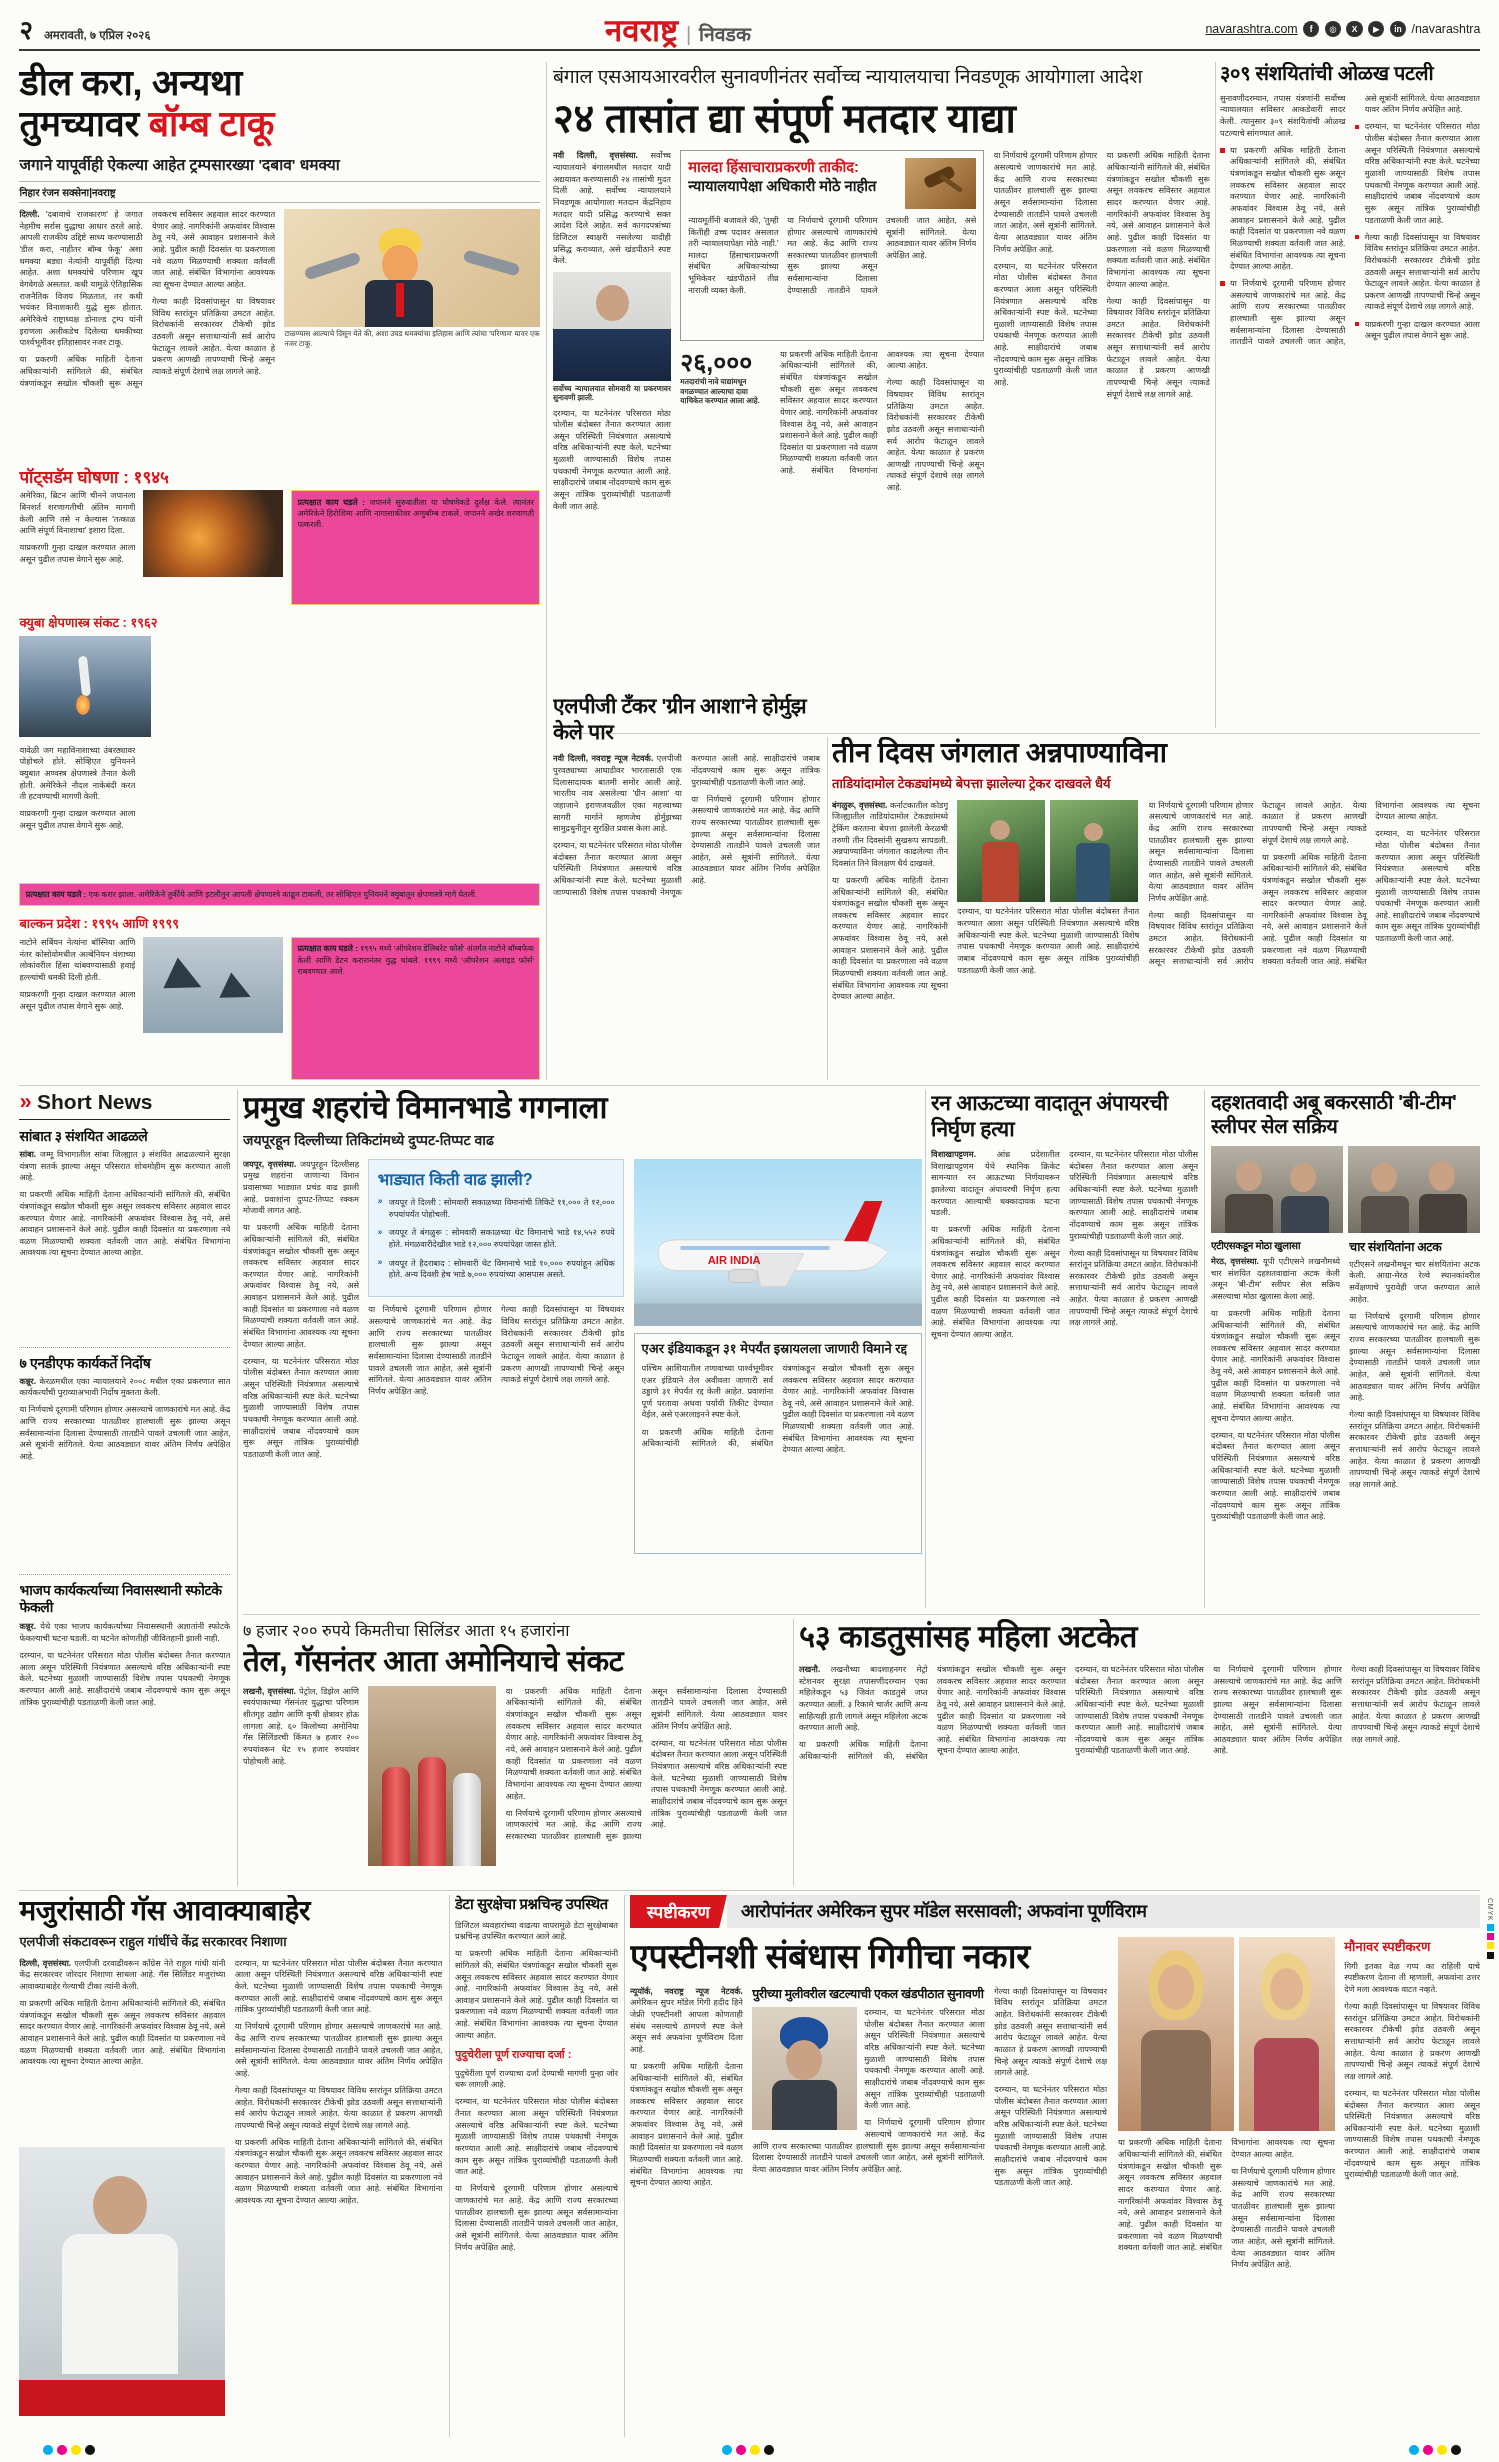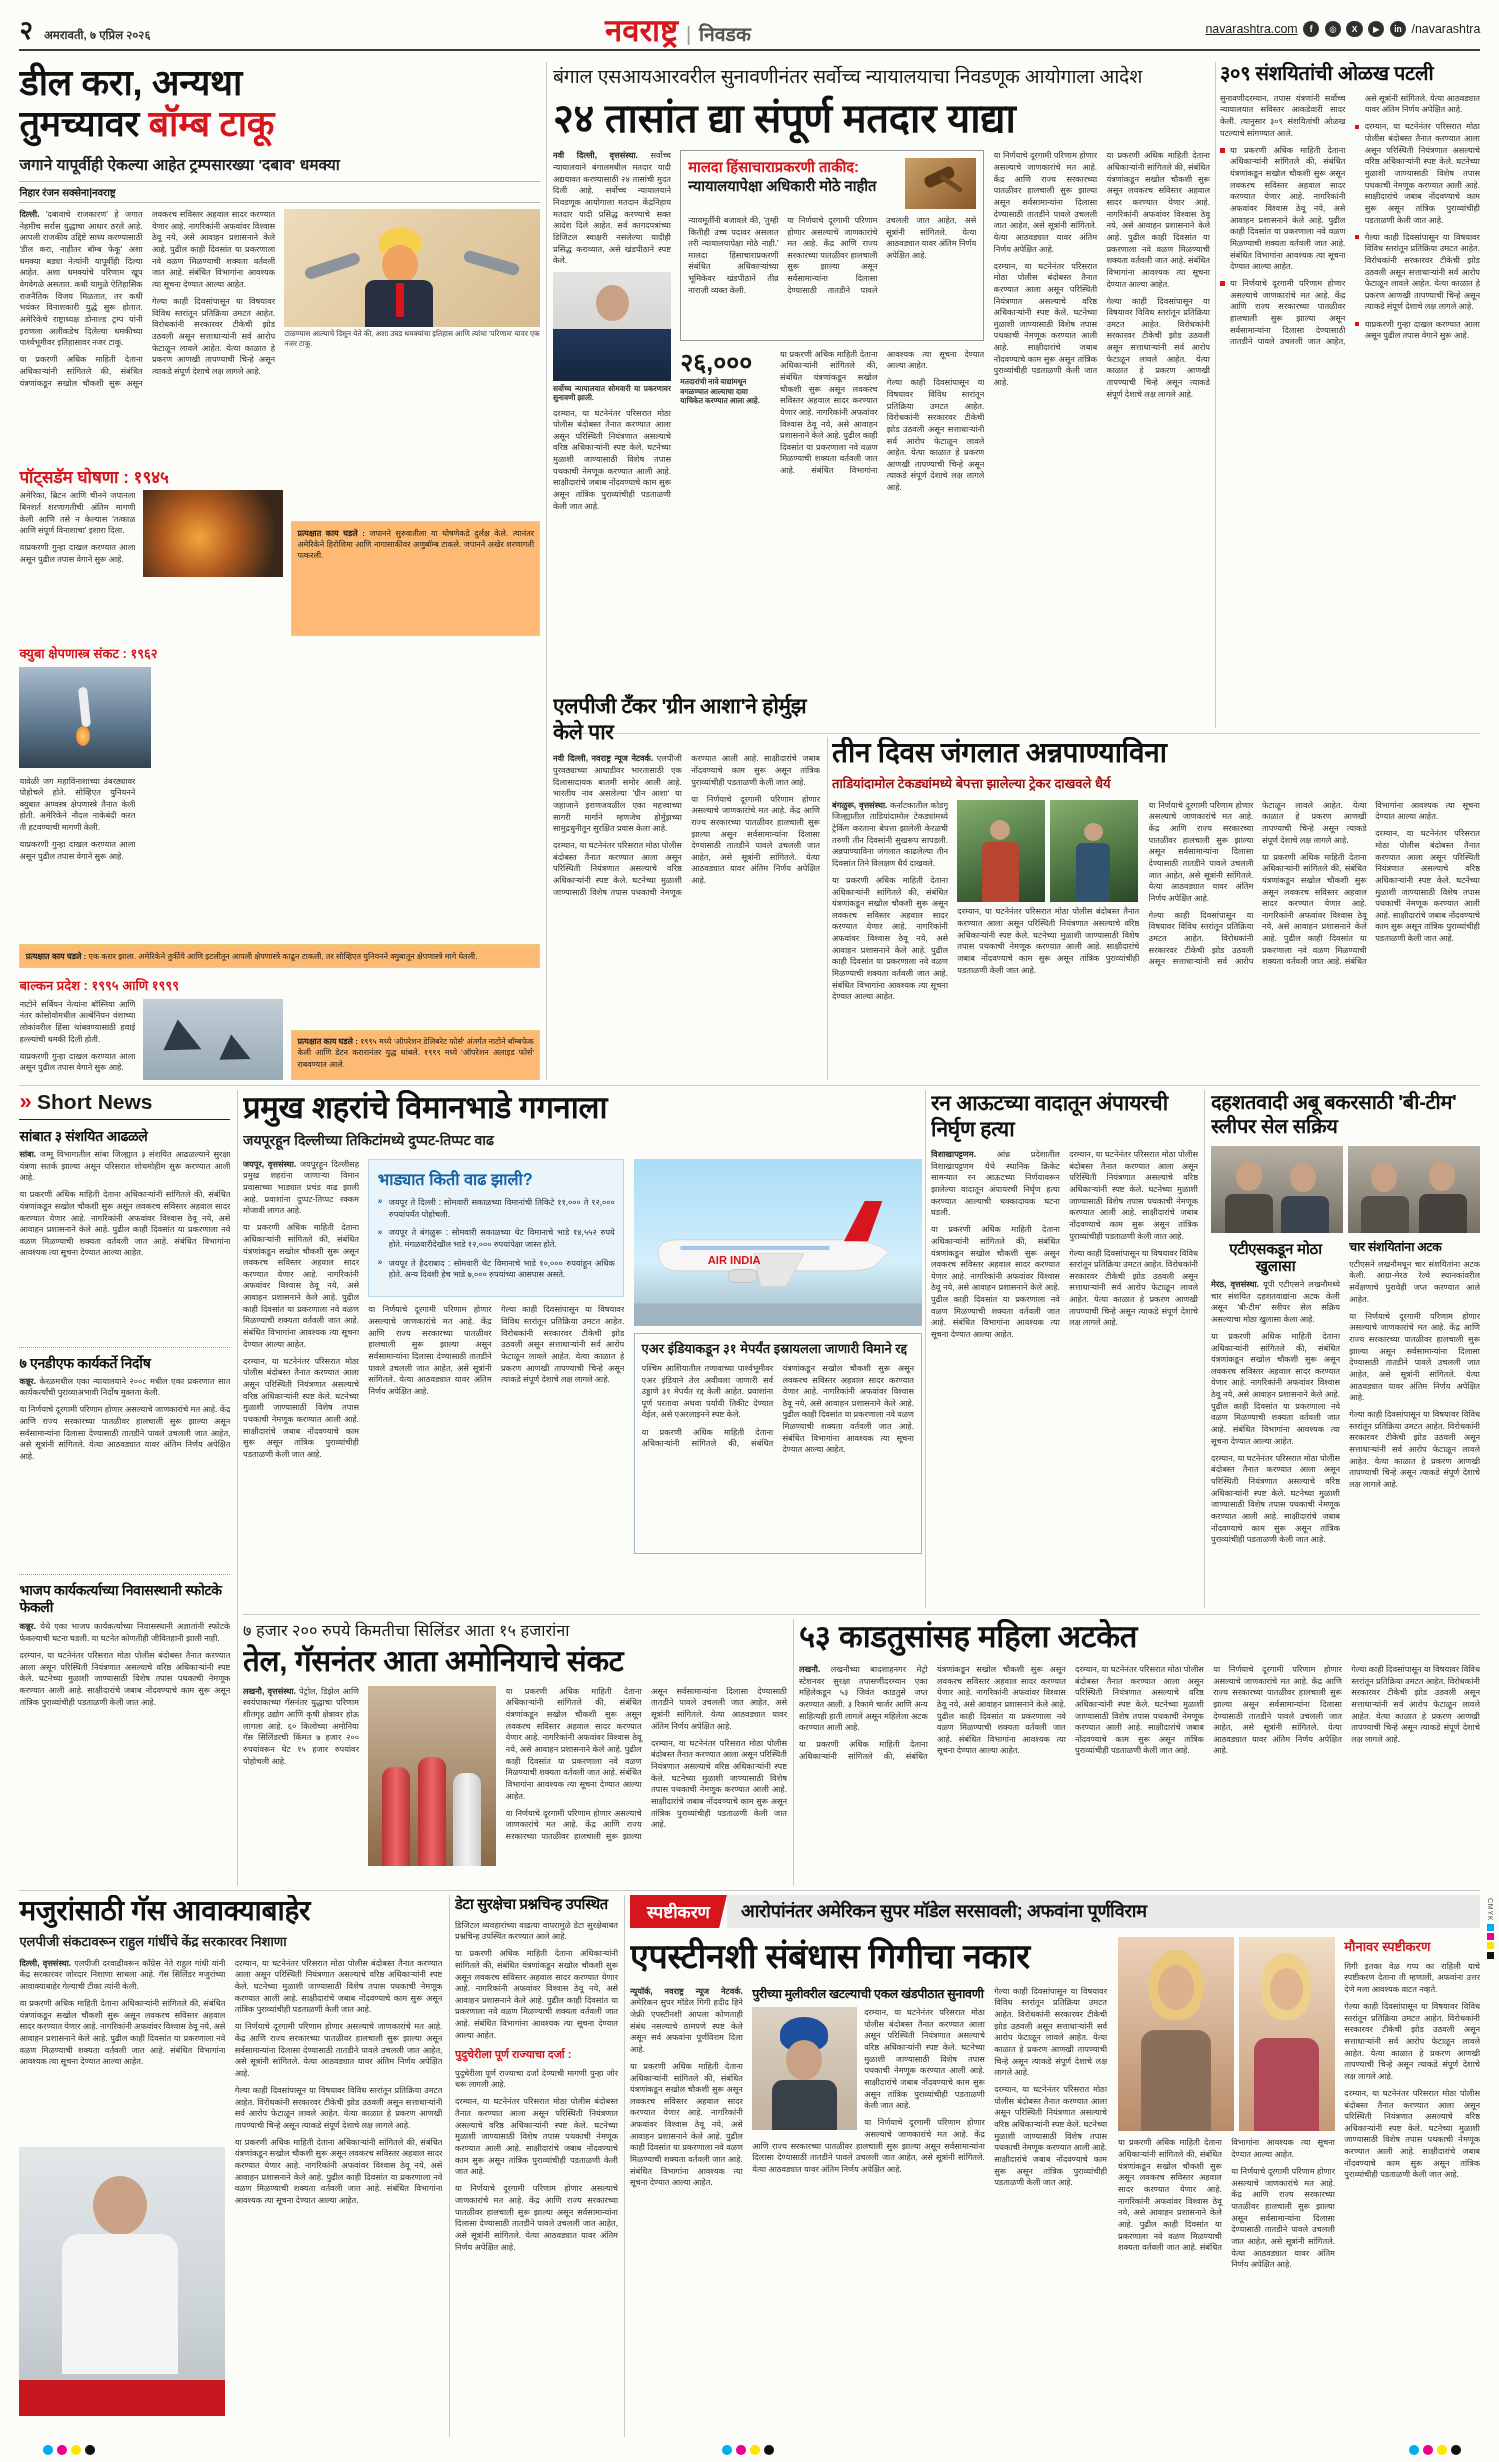--- a/index.html
+++ b/index.html
@@ -11,21 +11,21 @@
   .red{color:#d6151c;}
   .bt{font-size:8.2px;line-height:1.42;text-align:justify;color:#2b2b2b;}
   .bt p{margin:0 0 5.4px;}
   .dl{font-weight:bold;}
   .c2{column-count:2;column-gap:9.3px;}
   .c3{column-count:3;column-gap:8.5px;}
   .c5{column-count:5;column-gap:9.3px;}
   .deck{font-weight:bold;color:#222;}
   .byline{border-top:0.8px solid #b5b5b5;border-bottom:0.8px solid #b5b5b5;font-weight:bold;}
   .cap{font-size:7.4px;line-height:1.3;color:#333;margin-top:2.3px;}
-  .ybox{background:#fdba74;border:0.8px solid #e5d077;padding:5.4px;font-size:8px;line-height:1.4;text-align:justify;margin-top:31px;}
+  .ybox{background:#ec4899;border:0.8px solid #e5d077;padding:5.4px;font-size:8px;line-height:1.4;text-align:justify;}
   .img{position:relative;overflow:hidden;background:#ccc;}
   .vdiv{position:absolute;width:0.8px;background:#c9c9c9;}
   .hdiv{position:absolute;height:0.8px;background:#c9c9c9;}
   .bullet{padding-left:10px;position:relative;}
   .bullet::before{content:"";position:absolute;left:0;top:3.1px;width:4.7px;height:4.7px;background:#d6151c;}
   .fareitem{position:relative;padding-left:11px;margin-bottom:7px;}
   .fareitem::before{content:"»";position:absolute;left:0;top:-0.8px;color:#1563a8;font-weight:bold;}
   .sic{display:inline-flex;width:16.3px;height:16.3px;border-radius:50%;background:#2f2f2f;color:#fff;
        font-size:8.5px;align-items:center;justify-content:center;font-weight:bold;}
   .img-war{background:radial-gradient(circle at 40% 55%,#f5a63c 0%,#b05a1f 38%,#39281a 80%);}
@@ -368,21 +368,21 @@
       </div>
       <div class="img img-mug" style="width:132px;height:87px;">
         <div class="head" style="left:23px;top:17px;width:26px;height:29.5px;"></div>
         <div class="head" style="left:81px;top:15.5px;width:26px;height:29.5px;"></div>
         <div style="position:absolute;left:12.4px;bottom:0;width:48px;height:37px;border-radius:7.8px 7.8px 0 0;background:#55504a;"></div>
         <div style="position:absolute;left:71px;bottom:0;width:48px;height:39px;border-radius:7.8px 7.8px 0 0;background:#46413c;"></div>
       </div>
     </div>
     <div style="display:flex;gap:9.3px;margin-top:7px;">
       <div class="clip" style="width:129px;height:372px;">
-        <h4 class="hl" style="font-size:15px;margin:0 0 4.7px;text-align:center;">एटीएसकडून मोठा खुलासा</h4>
+        <h4 class="hl" style="font-size:10px;margin:0 0 4.7px;">एटीएसकडून मोठा खुलासा</h4>
         <div class="bt">
           <p><span class="dl">मेरठ, वृत्तसंस्था.</span> <span>यूपी एटीएसने लखनौमध्ये चार संशयित दहशतवाद्यांना अटक केली असून 'बी-टीम' स्लीपर सेल सक्रिय असल्याचा मोठा खुलासा केला आहे.</span></p>
           <p>या प्रकरणी अधिक माहिती देताना अधिकाऱ्यांनी सांगितले की, संबंधित यंत्रणांकडून सखोल चौकशी सुरू असून लवकरच सविस्तर अहवाल सादर करण्यात येणार आहे. नागरिकांनी अफवांवर विश्वास ठेवू नये, असे आवाहन प्रशासनाने केले आहे. पुढील काही दिवसांत या प्रकरणाला नवे वळण मिळण्याची शक्यता वर्तवली जात आहे. संबंधित विभागांना आवश्यक त्या सूचना देण्यात आल्या आहेत.</p>
           <p>दरम्यान, या घटनेनंतर परिसरात मोठा पोलीस बंदोबस्त तैनात करण्यात आला असून परिस्थिती नियंत्रणात असल्याचे वरिष्ठ अधिकाऱ्यांनी स्पष्ट केले. घटनेच्या मुळाशी जाण्यासाठी विशेष तपास पथकाची नेमणूक करण्यात आली आहे. साक्षीदारांचे जबाब नोंदवण्याचे काम सुरू असून तांत्रिक पुराव्यांचीही पडताळणी केली जात आहे.</p>
         </div>
       </div>
       <div class="clip" style="flex:1;height:372px;">
         <h4 class="hl" style="font-size:12.4px;margin:0 0 4.7px;">चार संशयितांना अटक</h4>
         <div class="bt">
           <p>एटीएसने लखनौमधून चार संशयितांना अटक केली. आग्रा-मेरठ रेल्वे स्थानकांवरील सर्वेक्षणाचे पुरावेही जप्त करण्यात आले आहेत.</p>

